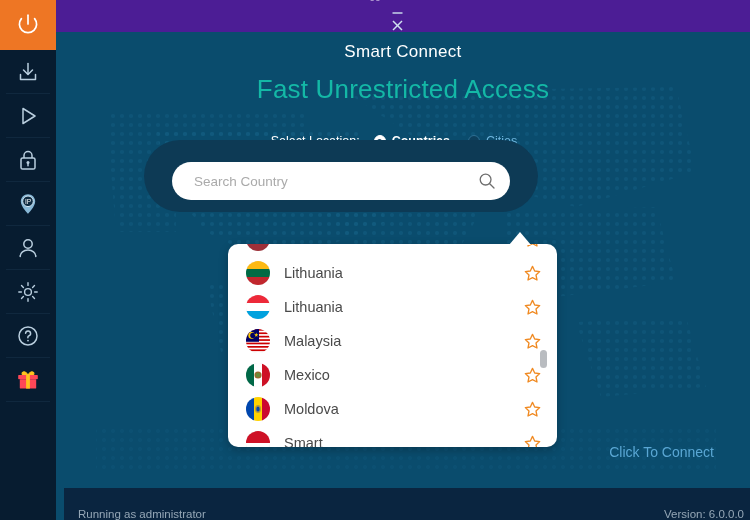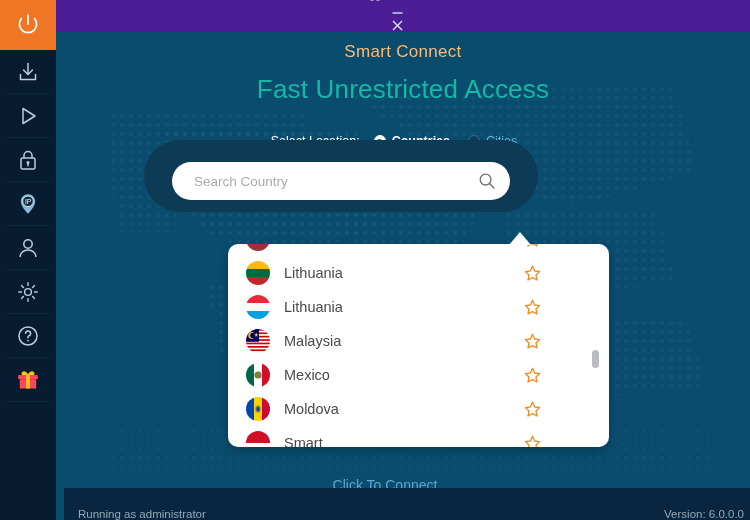--- a/index.html
+++ b/index.html
@@ -57,21 +57,21 @@
   .main {
     position:absolute; left:56px; top:32px; width:694px; height:456px;
     background:#0a4c6d; overflow:hidden;
   }
   .dots {
     position:absolute; left:0; top:0; width:694px; height:456px;
     opacity:.5;
   }
   .brand {
     position:absolute; left:0; top:10px; width:694px; text-align:center;
-    color:#fdba74; font-size:17px; letter-spacing:.3px;
+    color:#ffffff; font-size:17px; letter-spacing:.3px;
   }
   .headline {
     position:absolute; left:0; top:42px; width:694px; text-align:center;
     color:#14b8a6; font-size:26px; font-weight:400; letter-spacing:.2px;
   }
 
   
   .selrow {
     position:absolute; left:0; top:102px; width:694px;
     display:flex; align-items:center; justify-content:center; gap:0;
@@ -107,36 +107,36 @@
   .searchbox input {
     flex:1; border:none; outline:none; font-size:13.5px;
     color:#555; font-family:"Liberation Sans", sans-serif;
     background:transparent;
   }
   .searchbox input::placeholder { color:#aaaaaa; }
   .mag { width:18px; height:18px; display:block; cursor:pointer; }
 
   
   .connect {
-    position:absolute; left:0; top:412px; width:658px; text-align:center;
-    color:#5aa7d4; font-size:14px; cursor:pointer;margin-top:33px;
+    position:absolute; left:0; top:412px; width:658px; text-align:right;
+    color:#5aa7d4; font-size:14px; cursor:pointer;
   }
 
   
   .notch {
     position:absolute; left:509px; top:232px; width:22px; height:13px;
     overflow:hidden; z-index:6;
   }
   .notch::before {
     content:""; position:absolute; left:0; top:0;
     border-left:11px solid transparent; border-right:11px solid transparent;
     border-bottom:13px solid #ffffff;
   }
   .dropdown {
-    position:absolute; left:228px; top:244px; width:381px; height:203px;
+    position:absolute; left:228px; top:244px; width:329px; height:203px;
     background:#ffffff; border-radius:10px; overflow:hidden; z-index:5;
     box-shadow:0 3px 10px rgba(0,0,0,.25);
   }
   .dd-scroll {
     position:absolute; left:0; top:-22px; width:335px;
   }
   .row {
     height:34px; display:flex; align-items:center;
     padding:0 22px 0 18px; cursor:pointer;
   }

